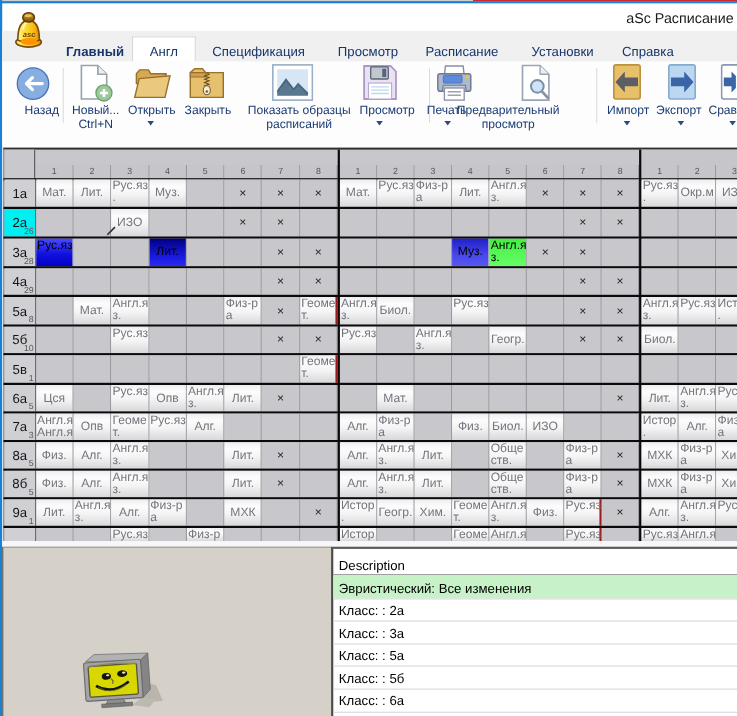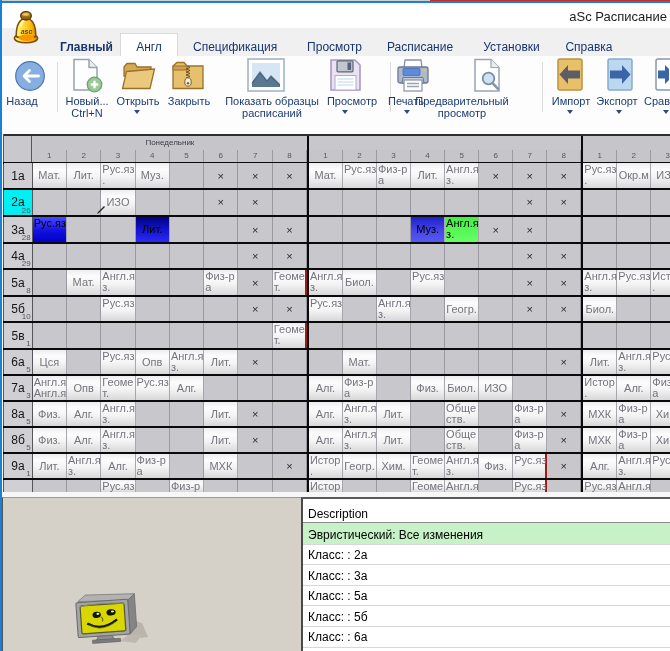--- a/index.html
+++ b/index.html
@@ -54,21 +54,21 @@
 <ellipse cx="13.4" cy="26.8" rx="7.8" ry="3.2" fill="#ff9400"></ellipse>
 <path d="M8 15 C8.6 11.5 10 9.6 12 9.2" stroke="#fff8d8" stroke-width="2" fill="none" opacity="0.85" stroke-linecap="round"></path>
 <ellipse cx="13" cy="4.8" rx="5.3" ry="4.2" fill="url(#bk)" stroke="#5f3c04" stroke-width="1.4"></ellipse>
 <ellipse cx="12.6" cy="3.4" rx="3.2" ry="1.3" fill="#eec05a"></ellipse>
 <text x="13.5" y="22.5" font-size="7" font-style="italic" font-weight="bold" fill="#6e4500" text-anchor="middle" font-family="Liberation Sans">asc</text>
 </svg>
 <svg class="ab" style="left:14px;top:60px" width="32" height="32" viewBox="0 0 32 32">
 <circle cx="16" cy="16" r="14.3" fill="#87aee0" stroke="#4a74b8" stroke-width="1.2"></circle>
 <path d="M24.5 16 L10.5 16 M15.5 10.5 L10 16 L15.5 21.5" stroke="#fff" stroke-width="2.8" fill="none" stroke-linecap="round" stroke-linejoin="round"></path>
 </svg>
-<div class="ab lbl" style="left:0;top:95px;width:44px">Назад</div>
+<div class="ab lbl" style="left:16px;top:95px;width:44px">Назад</div>
 <div class="sep" style="left:57px;top:62px;height:50px"></div>
 <svg class="ab" style="left:70px;top:58px" width="34" height="36" viewBox="0 0 34 36">
 <path d="M4 1.5 L19 1.5 L27 9.5 L27 32 L4 32 Z" fill="#fff" stroke="#97a3ad" stroke-width="1.5"></path>
 <path d="M19 1.5 L19 9.5 L27 9.5" fill="#e8eef2" stroke="#97a3ad" stroke-width="1.5"></path>
 <circle cx="24.5" cy="26.5" r="7.3" fill="#9cc89c" stroke="#69a269" stroke-width="1.2"></circle>
 <path d="M24.5 22.8 L24.5 30.2 M20.8 26.5 L28.2 26.5" stroke="#fff" stroke-width="2.4"></path>
 </svg>
 <div class="ab lbl" style="left:60px;top:95px;width:54px">Новый...<br>Ctrl+N</div>
 <svg class="ab" style="left:118px;top:60px" width="40" height="32" viewBox="0 0 40 32">
 <path d="M6 7 L9 3.5 L17 3.5 L19 7 L33 7 L33 16 L6 16 Z" fill="#d8a855" stroke="#9a7028" stroke-width="1.3"></path>
@@ -135,21 +135,20 @@
 <svg class="ab" style="left:655px;top:58px" width="15" height="33" viewBox="0 0 15 33">
 <rect x="1" y="1" width="22" height="31" rx="2" fill="#fff" stroke="#8898b0" stroke-width="1.5"></rect>
 <path d="M3 12.5 L10 12.5 L10 7 L14 11 L14 22 L10 26 L10 20.5 L3 20.5 Z" fill="#3a66a8"></path>
 </svg>
 <div class="ab lbl" style="left:644px;top:95px;width:60px;text-align:left">Сравнить</div>
 <div class="arr" style="left:663px;top:110px"></div>
 <div class="ab" style="left:3.3px;top:133.7px;width:666.7px;height:358.3px;background:#c8c7cb;overflow:hidden">
 <div class="ab" style="left:0;top:0;width:666.7px;height:2px;background:#2f2f2f"></div>
 <div class="ab" style="left:0;top:0;width:1px;height:358.3px;background:#55555c"></div>
 <div class="ab" style="left:1px;top:2px;width:27.4px;height:28.3px;background:#c9c8cc;border-right:1px solid #55555c;box-sizing:border-box"></div>
-<div class="ab" style="left:29.4px;top:2px;width:274.4px;height:15.8px;background:#c6c5c9;border-bottom:1px solid #9b9aa0;box-sizing:border-box;color:#3c3c48;font-size:8px;line-height:13px;text-align:center">Понедельник</div>
 <div class="ab" style="left:580.0px;top:2px;width:86.7px;height:15.8px;background:#c6c5c9;border-bottom:1px solid #9b9aa0;box-sizing:border-box;color:#3c3c48;font-size:8px;line-height:13px;text-align:center"></div>
 <div class="hn" style="left:29.4px;top:16.8px;width:34.30px;height:11.5px">1</div>
 <div class="hn" style="left:63.7px;top:16.8px;width:34.30px;height:11.5px">2</div>
 <div class="hn" style="left:98.0px;top:16.8px;width:34.30px;height:11.5px">3</div>
 <div class="hn" style="left:132.3px;top:16.8px;width:34.30px;height:11.5px">4</div>
 <div class="hn" style="left:166.6px;top:16.8px;width:34.30px;height:11.5px">5</div>
 <div class="hn" style="left:200.9px;top:16.8px;width:34.30px;height:11.5px">6</div>
 <div class="hn" style="left:235.2px;top:16.8px;width:34.30px;height:11.5px">7</div>
 <div class="hn" style="left:269.5px;top:16.8px;width:34.30px;height:11.5px">8</div>
 <div class="hn" style="left:305.6px;top:16.8px;width:34.05px;height:11.5px">1</div>

